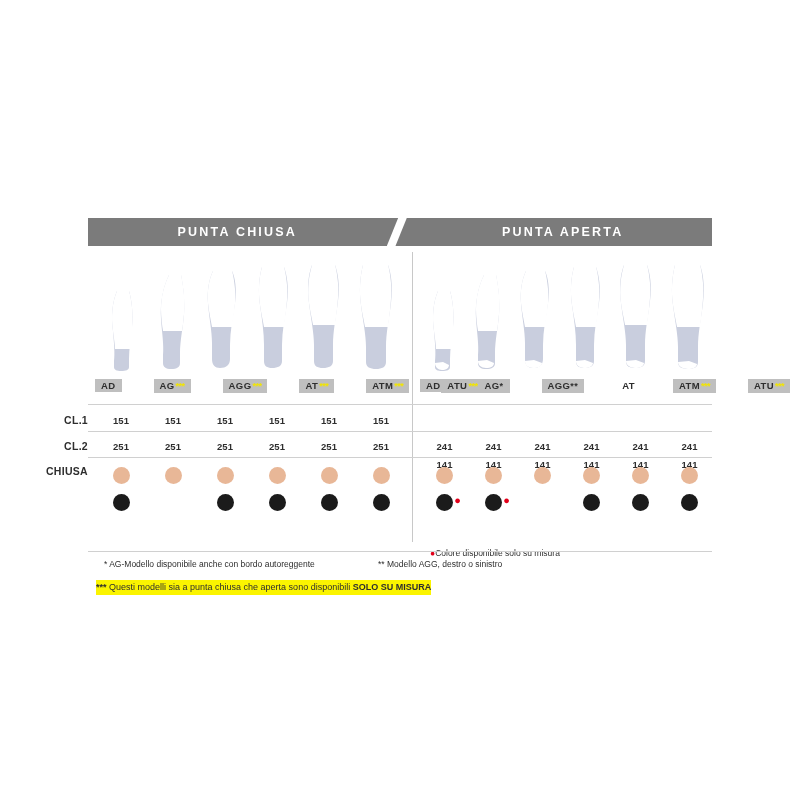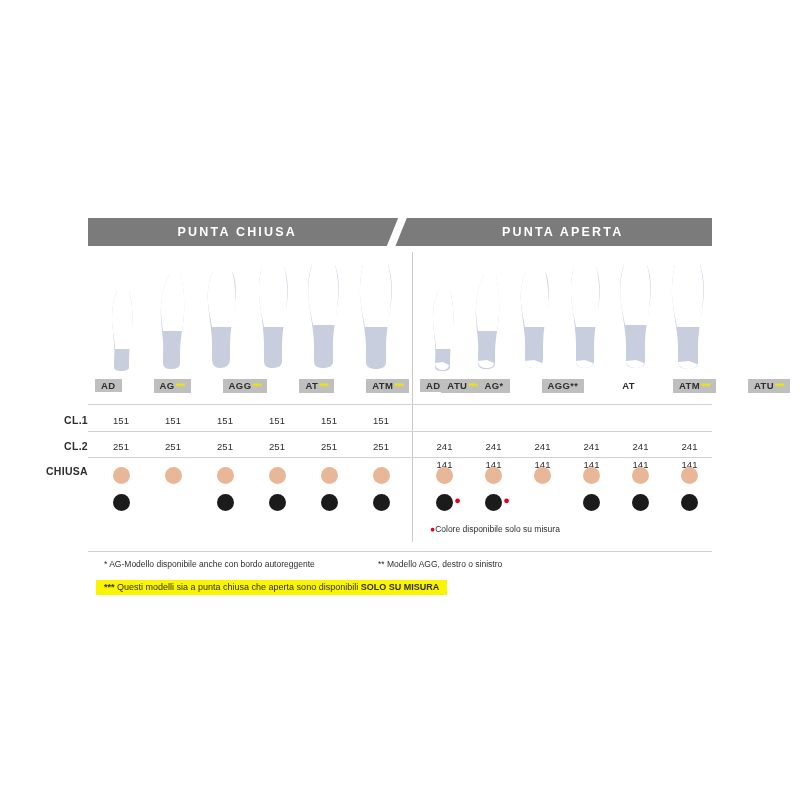--- a/index.html
+++ b/index.html
@@ -142,20 +142,21 @@
   }
   .rl-cl1   { top: 414px; text-align: right; }
   .rl-cl2   { top: 440px; }
   .rl-color { top: 465px; }
 
   
   .values-row {
     position: absolute;
     height: 16px;
     display: flex;
+    font-weight: bold;
   }
   .vr-left  { left: 95px;  width: 312px; }
   .vr-right { left: 420px; width: 294px; }
   .value-cell {
     flex: 1 1 0;
     display: flex;
     align-items: center;
     justify-content: center;
     font-size: 9.5px;
     color: #2e2e2e;
@@ -195,21 +196,21 @@
     top: 4px;
     right: 8px;
     color: #e2001a;
     font-size: 11px;
     line-height: 1;
   }
 
   .note-misura {
     position: absolute;
     left: 430px;
-    top: 524px;
+    top: 548px;
     font-size: 8.5px;
     color: #2e2e2e;
   }
   .note-misura .red {
     color: #e2001a;
     font-weight: bold;
   }
 
   
   .footer-line {
@@ -234,21 +235,21 @@
     font-size: 8.5px;
     color: #2e2e2e;
   }
   .foot-3 {
     position: absolute;
     left: 96px;
     top: 580px;
     font-size: 9px;
     color: #2e2e2e;
     background: #fbf400;
-    padding: 2px 8px;
+    padding: 2px 0;
     line-height: 1.2;
   }
   .foot-3 b { font-weight: bold; }
   .foot-3 .lead { font-weight: bold; }
 </style>
 </head>
 <body>
 
 <div id="sheet">
 

